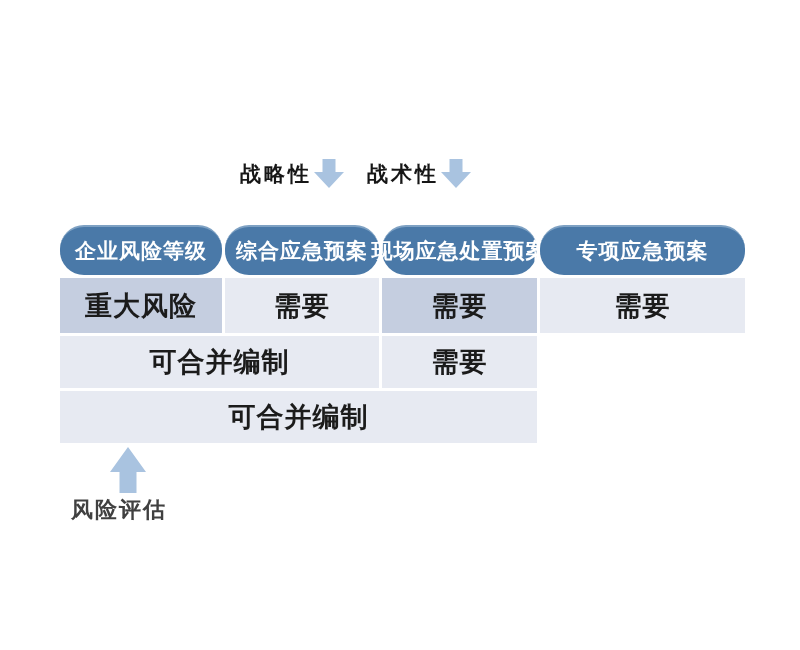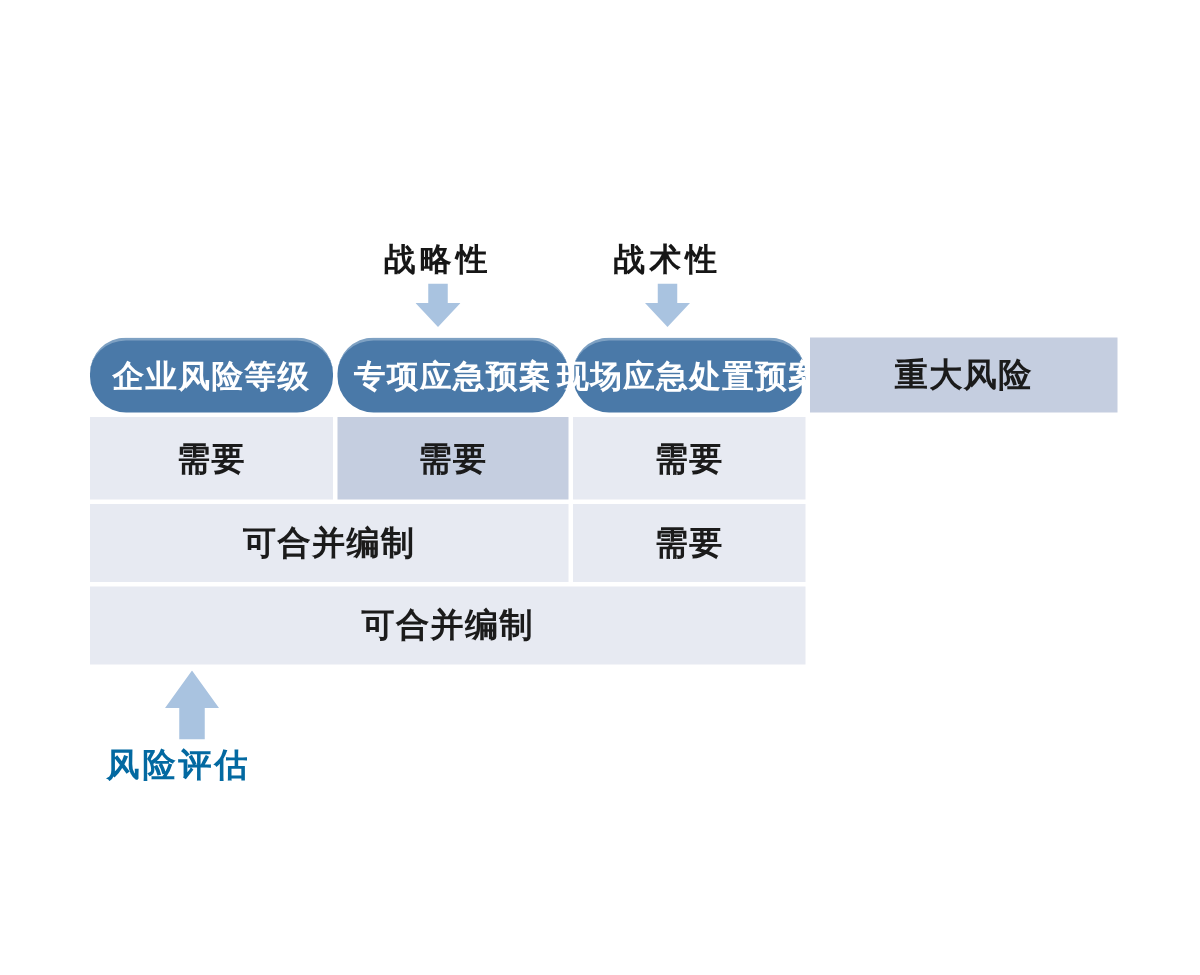--- a/index.html
+++ b/index.html
@@ -8,89 +8,90 @@
     background:#ffffff;
     font-family:"Liberation Sans","DejaVu Sans",sans-serif;
     position:relative;
     overflow:hidden;
   }
   .canvas{position:absolute;left:0;top:0;width:800px;height:650px;background:#ffffff;}
 
   
   .arrow-group{
     position:absolute;top:159px;
-    display:flex;flex-direction:column;align-items:center;gap:2px;
+    display:flex;align-items:center;gap:2px;
     transform:translateX(-50%);
   }
   .cal-label{
     font-family:"Liberation Serif","DejaVu Serif",serif;
     font-weight:bold;font-size:21px;color:#161616;
     letter-spacing:3px;white-space:nowrap;
   }
   .down-arrow{display:block;}
 
   
   .risk-table{
     position:absolute;left:60px;top:225px;width:685px;height:218px;
     display:grid;
     grid-template-columns:162px 154px 155px 205px;
     grid-template-rows:50px 55px 52px 52px;
     gap:3px;
     background:#ffffff;
   }
   .cell{
     display:flex;align-items:center;justify-content:center;
-    font-size:22px;font-weight:bold;color:#1b1b1b;
+    font-size:27px;font-weight:bold;color:#1b1b1b;
     letter-spacing:1px;white-space:nowrap;
   }
   .cell.header{
     background:#4a79a8;color:#ffffff;
     border-top:2px solid #7ea1c3;
     font-size:21px;
     border-radius:24px;
   }
   .cell.dark{background:#c5cee0;}
   .cell.light{background:#e7eaf2;}
   .span2{grid-column:span 2;}
   .span3{grid-column:span 3;}
 
   
   .up-arrow{position:absolute;left:110px;top:447px;display:block;}
   .risk-eval-label{
     position:absolute;left:71px;top:495px;
     font-family:Liberation Serif, serif;
-    font-weight:bold;font-size:22px;color:#0369a1;
+    font-weight:bold;font-size:22px;color:#404040;
     letter-spacing:2px;white-space:nowrap;
   }
 </style>
 </head>
 <body>
 
 <div class="canvas">
 
   <div class="arrow-group" style="left:292px">
     <div class="cal-label">战略性</div>
     <svg class="down-arrow" width="30" height="29" viewBox="0 0 30 29">
       <polygon points="8.5,0 21.5,0 21.5,13 30,13 15,29 0,13 8.5,13" fill="#a9c3e0"></polygon>
     </svg>
   </div>
 
-  <div class="arrow-group" style="left:445px">
+  <div class="arrow-group" style="left:419px">
     <div class="cal-label">战术性</div>
     <svg class="down-arrow" width="30" height="29" viewBox="0 0 30 29">
       <polygon points="8.5,0 21.5,0 21.5,13 30,13 15,29 0,13 8.5,13" fill="#a9c3e0"></polygon>
     </svg>
   </div>
 
 
   <div class="risk-table">
 
     <div class="cell header">企业风险等级</div>
+    <div class="cell header">综合应急预案</div>
+    <div class="cell header">现场应急处置预案</div>
     <div class="cell header">专项应急预案</div>
-    <div class="cell header">现场应急处置预案</div>
 
     <div class="cell dark">重大风险</div>
     <div class="cell light">需要</div>
     <div class="cell dark">需要</div>
     <div class="cell light">需要</div>
 
     <div class="cell light span2">可合并编制</div>
     <div class="cell light">需要</div>
 
     <div class="cell light span3">可合并编制</div>

